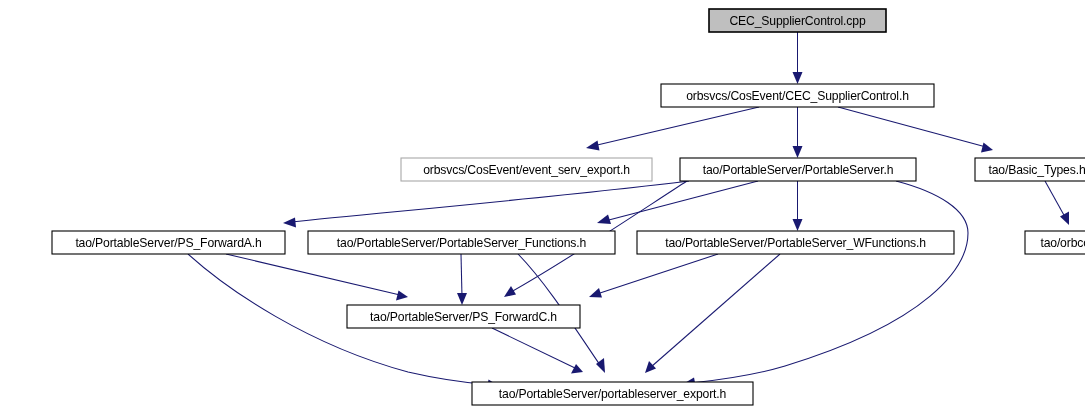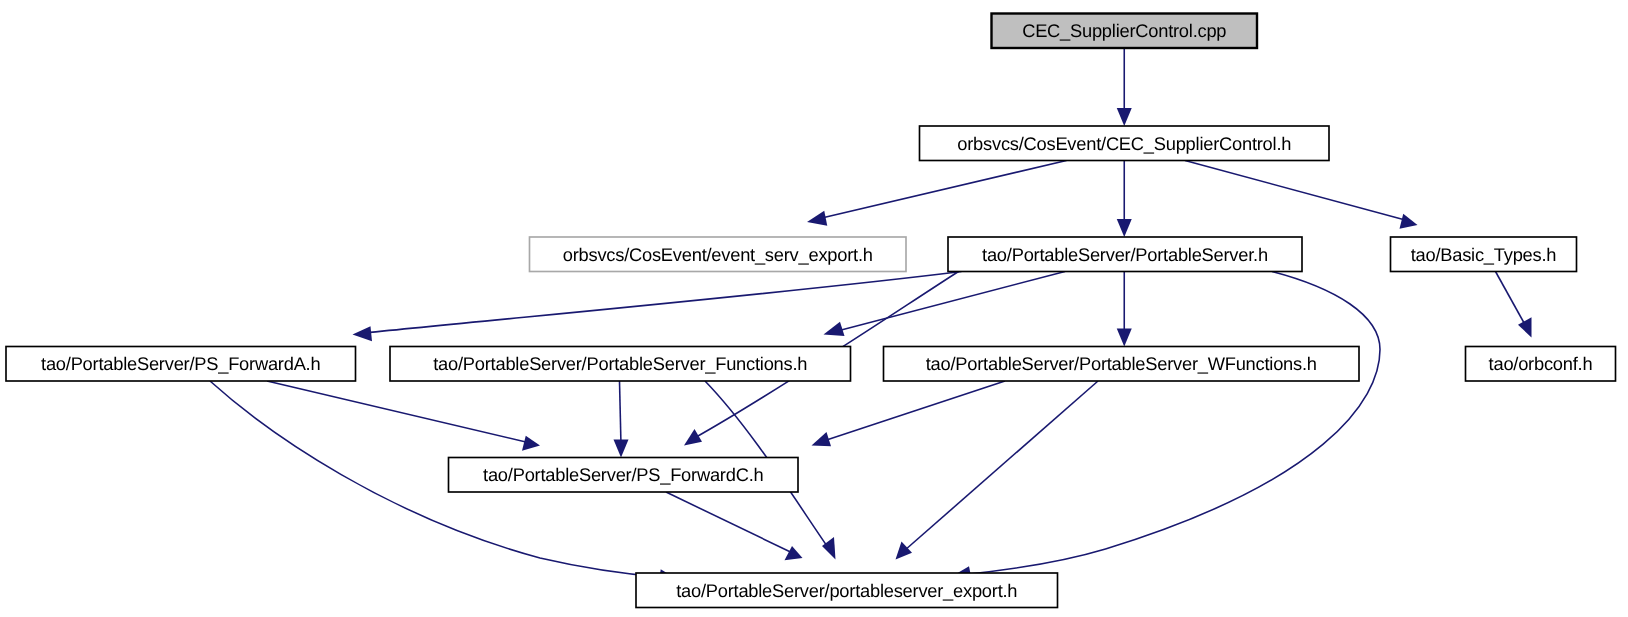--- a/index.html
+++ b/index.html
@@ -10,20 +10,21 @@
   body {
     width: 1085px;
     height: 411px;
     font-family: "Liberation Sans", sans-serif;
     overflow: hidden;
   }
   #graph-root {
     position: relative;
     width: 925px;
     height: 411px;
+    margin-left: 48px;
   }
   svg.graph {
     display: block;
     width: 1085px;
     height: 411px;
   }
   .node-box {
     fill: #ffffff;
     stroke: #000000;
     stroke-width: 1.1;

